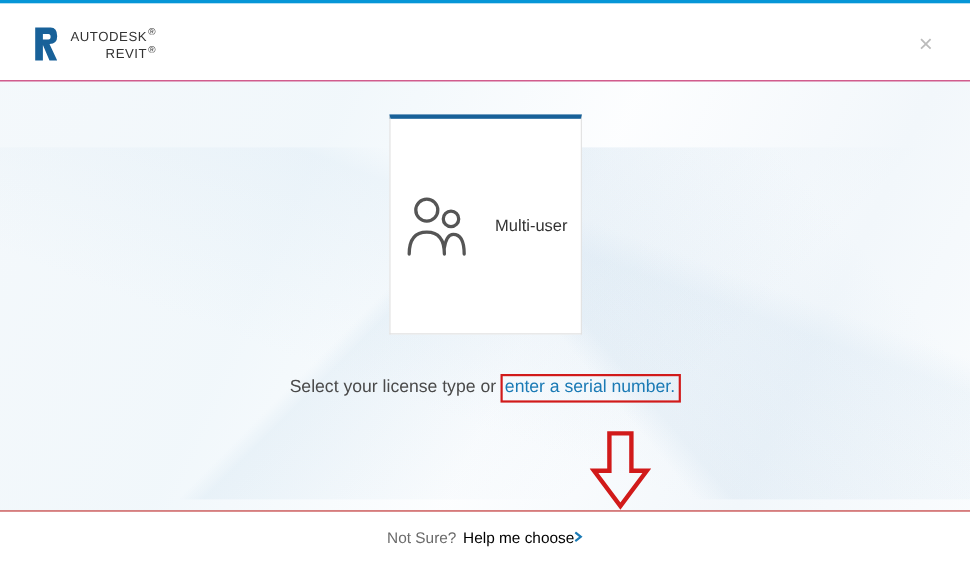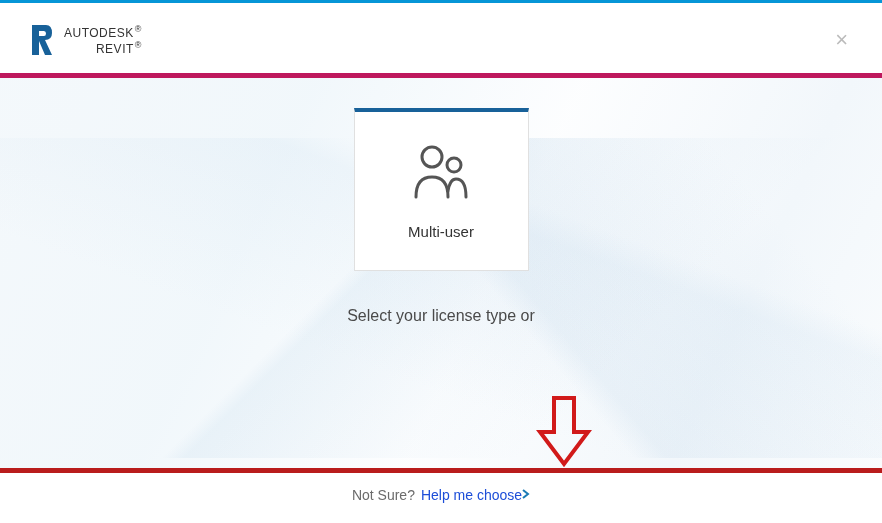--- a/index.html
+++ b/index.html
@@ -14,21 +14,21 @@
     .top-bar {
       height: 3px;
       background: #0696d7;
       width: 100%;
     }
     .header {
       display: flex;
       align-items: center;
       justify-content: space-between;
       padding: 20px 30px 16px 30px;
-      border-bottom: 5px solid #be185d;
+      border-bottom: 1px solid #be185d;
     }
     .brand {
       display: flex;
       align-items: center;
       gap: 10px;
     }
     .brand-logo svg { display: block; }
     .brand-text {
       font-size: 12px;
       letter-spacing: 0.5px;
@@ -73,26 +73,26 @@
     }
     .page-title {
       font-size: 30px;
       font-weight: 400;
       color: #4a4a4a;
       margin-bottom: 30px;
       z-index:1;
     }
     .card {
       width: 175px;
-      height: 163px;
+      height: 200px;
       background: #fff;
       border: 1px solid #e0e0e0;
       border-top: 4px solid #186199;
       display: flex;
-      flex-direction: column;
+      flex-direction: row;
       align-items: center;
       justify-content: center;
       gap: 22px;
       z-index:1;
       cursor: pointer;
     }
     .card-icon svg { display:block; }
     .card-title {
       font-size: 15px;
       color: #333;
@@ -118,31 +118,31 @@
     }
     
     .anno-arrow {
       position: absolute;
       left: 536px;
       top: 316px;
       z-index: 2;
       pointer-events:none;
     }
     .footer {
-      border-top: 5px solid #b91c1c;
+      border-top: 1px solid #b91c1c;
       height: 48px;
       display: flex;
       align-items: center;
       justify-content: center;
       gap: 6px;
       font-size: 14px;
     }
     .footer-text { color: #6b6b6b; }
     .footer-link {
-      color: #1d4ed8;
+      color: #000000;
       text-decoration: none;
       cursor: pointer;
       display: inline-flex;
       align-items: center;
       gap: 0;
     }
     .chevron-right {
       color: #1a7ab5;
       font-size: 12px;
     }
@@ -180,20 +180,23 @@
           <circle cx="44" cy="22" r="7"></circle>
           <path d="M38 48 Q40 36 46 36 Q56 36 56 54"></path>
         </g>
       </svg>
     </span>
     <div class="card-title">Multi-user</div>
   </div>
 
   <div class="prompt-row">
     <span>Select your license type or </span>
+    <span class="serial-box">
+      <a class="serial-link">enter a serial number.</a>
+    </span>
   </div>
 
   <span class="anno-arrow">
     <svg width="56" height="78" viewBox="0 0 56 78">
       <path d="M18 4 L38 4 L38 38 L52 38 L28 70 L4 38 L18 38 Z" fill="none" stroke="#d11a1a" stroke-width="4" stroke-linejoin="miter"></path>
     </svg>
   </span>
 </div>
 
 <div class="footer">

